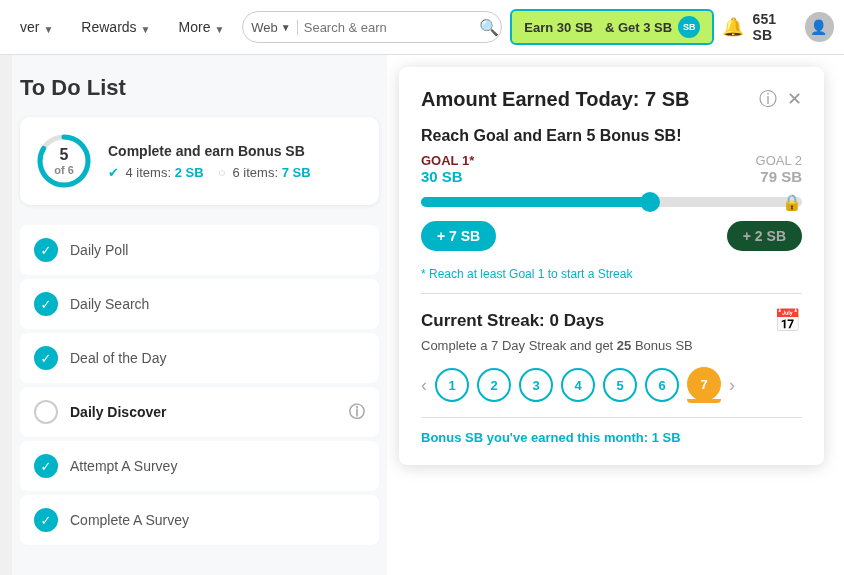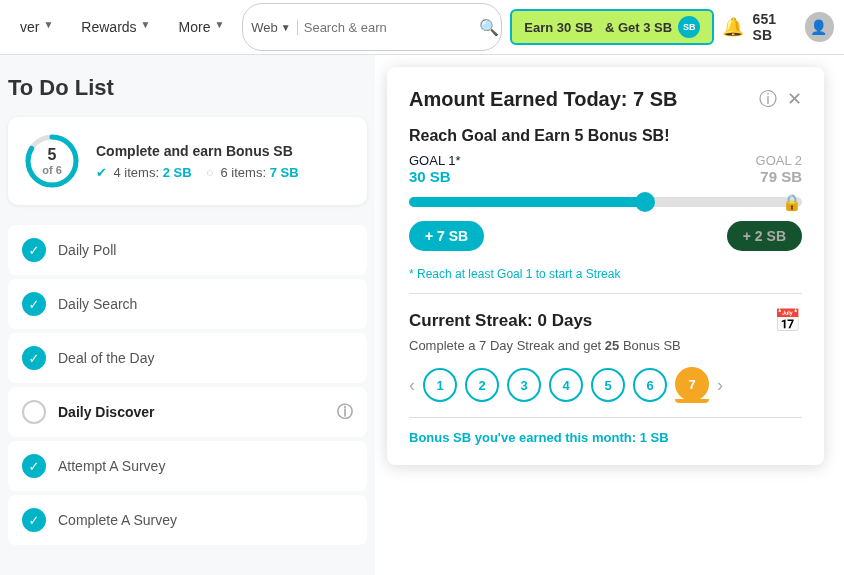--- a/index.html
+++ b/index.html
@@ -19,38 +19,38 @@
       display: flex;
       align-items: center;
       padding: 0 10px;
       border-bottom: 1px solid #e0e0e0;
       gap: 8px;
       position: relative;
       z-index: 10;
     }
     .nav-btn {
       display: flex;
-      align-items: flex-start;
+      align-items: flex-end;
       gap: 4px;
       padding: 6px 10px;
       cursor: pointer;
       font-size: 14px;
       color: #333;
       background: none;
       border: none;
     }
     .nav-btn .chevron { font-size: 10px; color: #666; }
 
     .search-bar {
       display: flex;
       align-items: center;
       border: 1.5px solid #ccc;
       border-radius: 20px;
       padding: 0 8px;
-      height: 48px;
+      height: 32px;
       flex: 1;
       max-width: 260px;
     }
     .search-type {
       font-size: 13px;
       color: #555;
       padding-right: 6px;
       border-right: 1px solid #ccc;
       margin-right: 6px;
       display: flex;
@@ -136,20 +136,21 @@
       height: calc(575px - 55px);
     }
 
     
     .left-panel {
       width: 375px;
       background: #f7f8fa;
       padding: 20px 8px;
       overflow-y: auto;
       flex-shrink: 0;
+      margin-left: 12px;
     }
 
     .todo-title {
       font-size: 22px;
       font-weight: bold;
       color: #333;
       margin-bottom: 16px;
     }
 
     .progress-section {
@@ -276,21 +277,21 @@
       margin-bottom: 8px;
     }
 
     .goals-row {
       display: flex;
       justify-content: space-between;
       margin-bottom: 6px;
       font-size: 13px;
     }
     .goal-1 { color: #333; }
-    .goal-1 .goal-label { font-weight: normal; color: #0f172a; }
+    .goal-1 .goal-label { font-weight: bold; color: #7f1d1d; }
     .goal-1 .goal-val { font-weight: bold; color: #00b4c8; font-size: 15px; }
     .goal-2 { text-align: right; color: #aaa; }
     .goal-2 .goal-val { font-weight: bold; font-size: 15px; color: #aaa; }
 
     .progress-bar-container {
       position: relative;
       height: 22px;
       margin-bottom: 8px;
     }
     .progress-track {

